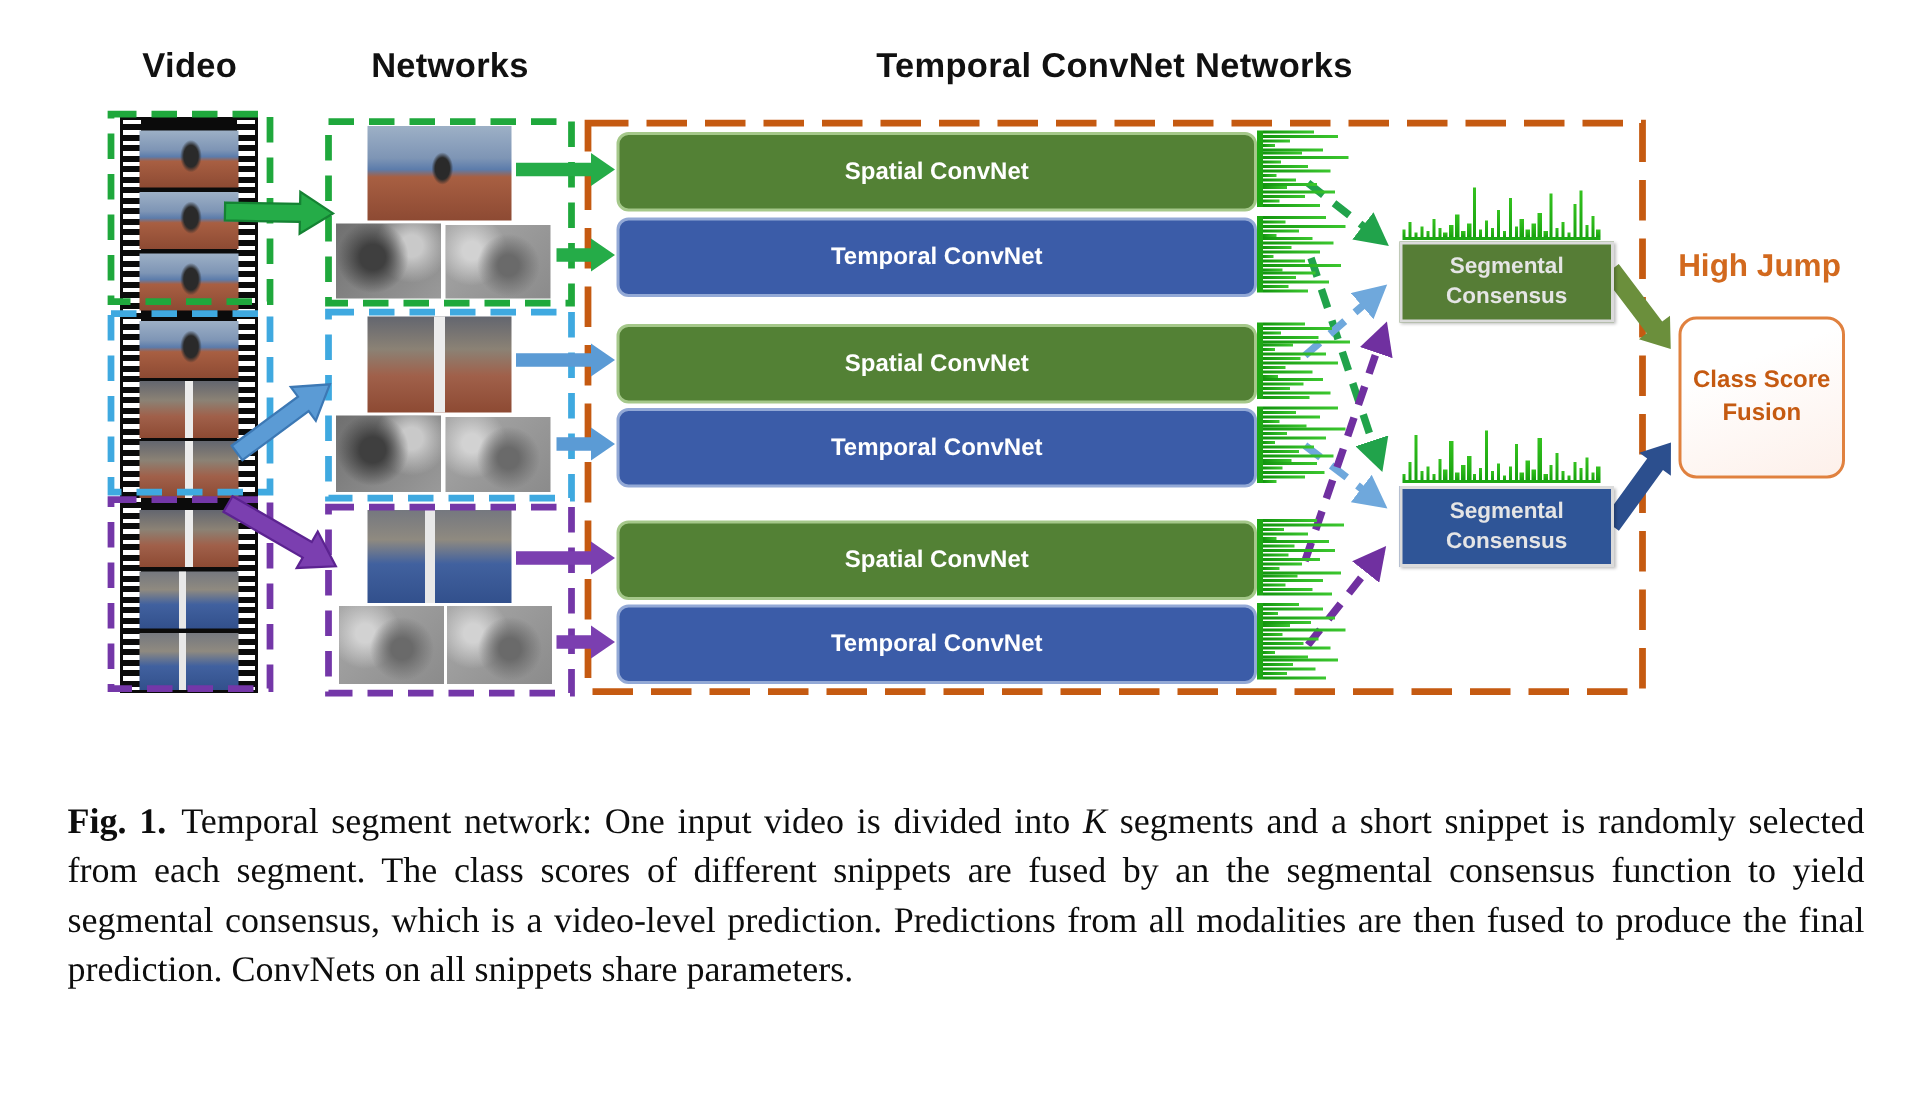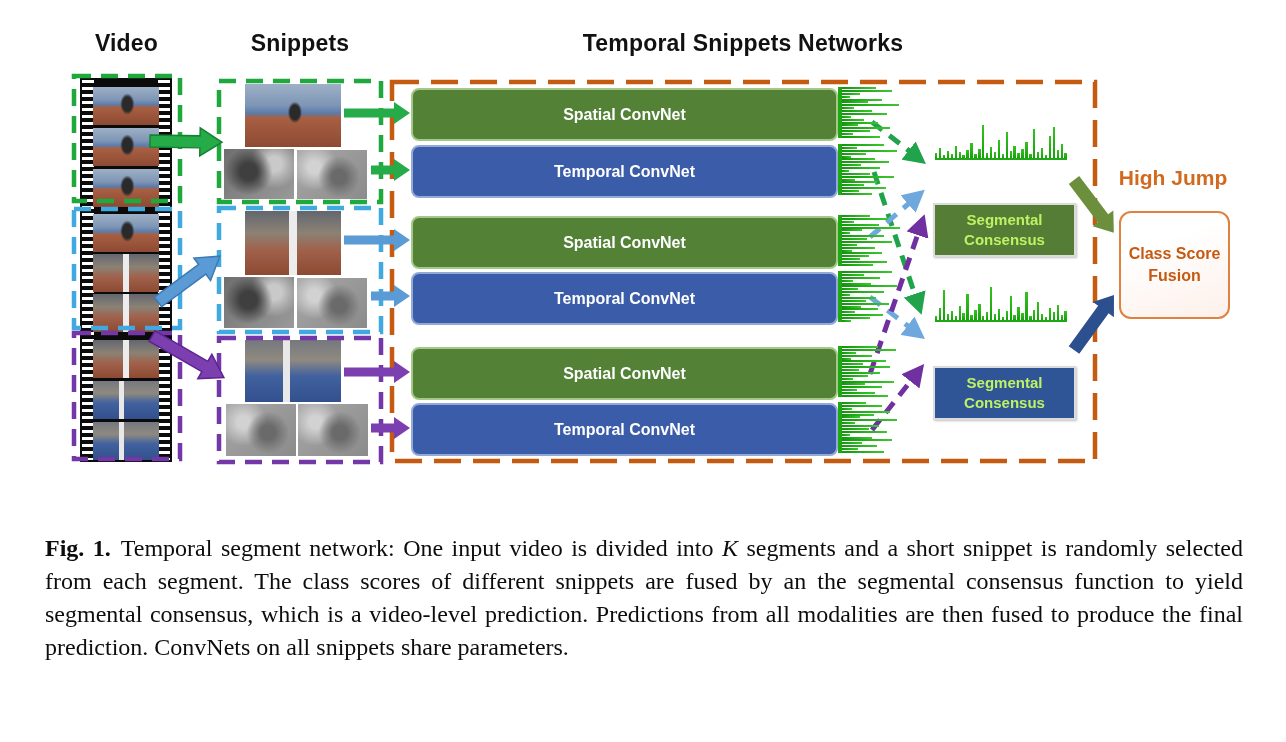--- a/index.html
+++ b/index.html
@@ -37,39 +37,39 @@
   
   .net{position:absolute;left:411px;width:423px;height:49px;border-radius:8px;display:flex;align-items:center;justify-content:center;color:#fff;font-weight:bold;font-size:16px;z-index:3;}
   .net.spatial{background:var(--spatial-fill,#538135);border:2.5px solid var(--spatial-border,#A5C88A);}
   .net.temporal{background:var(--temporal-fill,#3B5CA8);border:2.5px solid var(--temporal-border,#93A9D6);}
   
   .hbars{position:absolute;left:838px;width:66px;height:51px;border-left:4px solid var(--hist-green,#1DA814);display:flex;flex-direction:column;justify-content:space-between;z-index:3;}
   .hbars .bar{height:2.1px;background:linear-gradient(90deg,#12950e,#3cc72f);}
   .vbars{position:absolute;width:132px;height:36px;display:flex;align-items:flex-end;gap:1.5px;border-bottom:2.5px solid var(--hist-green,#1DA814);z-index:3;}
   .vbars .bar{flex:1;background:linear-gradient(180deg,#34c21f,#16a00d);}
   
-  .cons{position:absolute;left:933px;width:139px;height:50px;border:2px solid var(--consensus-border,#DBDBDB);display:flex;flex-direction:column;align-items:center;justify-content:center;color:#bef264;font-weight:bold;font-size:15px;line-height:1.35;z-index:3;box-shadow:1px 1px 2px rgba(0,0,0,0.25);margin-top:42px;}
+  .cons{position:absolute;left:933px;width:139px;height:50px;border:2px solid var(--consensus-border,#DBDBDB);display:flex;flex-direction:column;align-items:center;justify-content:center;color:#e5e5e5;font-weight:bold;font-size:15px;line-height:1.35;z-index:3;box-shadow:1px 1px 2px rgba(0,0,0,0.25);}
   .cons.green{background:var(--consensus-green-fill,#567D36);}
   .cons.blue{background:var(--consensus-blue-fill,#2F5597);}
   
   .pred{position:absolute;left:1108px;top:166px;width:130px;text-align:center;font-weight:bold;font-size:21px;color:var(--prediction-text,#D2691E);z-index:3;}
   .fusion{position:absolute;left:1119px;top:211px;width:107px;height:104px;border:2px solid var(--fusion-border,#E0813F);border-radius:12px;background:linear-gradient(160deg,#ffffff 30%,#fdf0ea 100%);display:flex;flex-direction:column;align-items:center;justify-content:center;color:var(--fusion-text,#C55A11);font-weight:bold;font-size:16px;line-height:1.4;z-index:3;}
   
   .caption{position:absolute;left:45px;top:508px;width:1198px;font-family:"Liberation Serif",serif;font-size:24px;line-height:33px;color:#0d0d0d;text-align:justify;}
   .caption .tag{font-weight:bold;margin-right:10px;}
   .caption i{font-style:italic;}
 </style>
 </head>
 <body>
 
 <div class="fig">
 
   <div class="hdr" style="left:73px;width:107px;">Video</div>
-  <div class="hdr" style="left:218px;width:164px;">Snippets</div>
-  <div class="hdr" style="left:498px;width:490px;">Temporal Snippets Networks</div>
+  <div class="hdr" style="left:218px;width:164px;">Networks</div>
+  <div class="hdr" style="left:498px;width:490px;">Temporal ConvNet Networks</div>
 
   <div class="layer-img">
     <div class="film">
       <div class="holes l"></div>
       <div class="holes r"></div>
     </div>
     <div class="frame scene-a" style="top:87px;"></div>
     <div class="frame scene-a" style="top:128px;"></div>
     <div class="frame scene-a" style="top:169px;"></div>
     <div class="frame scene-a" style="top:214px;"></div>

